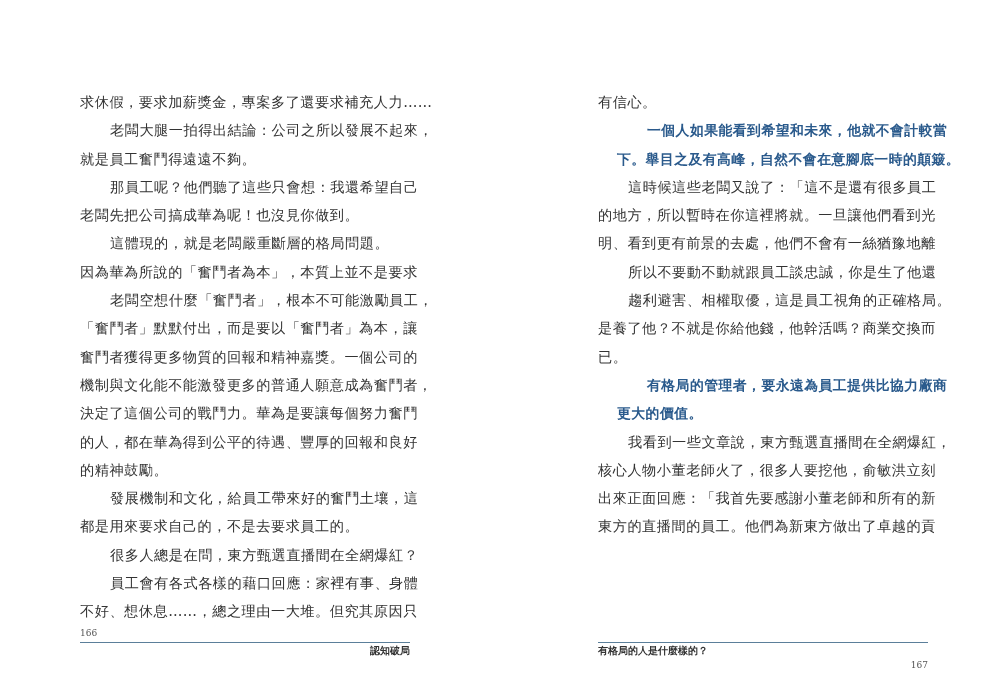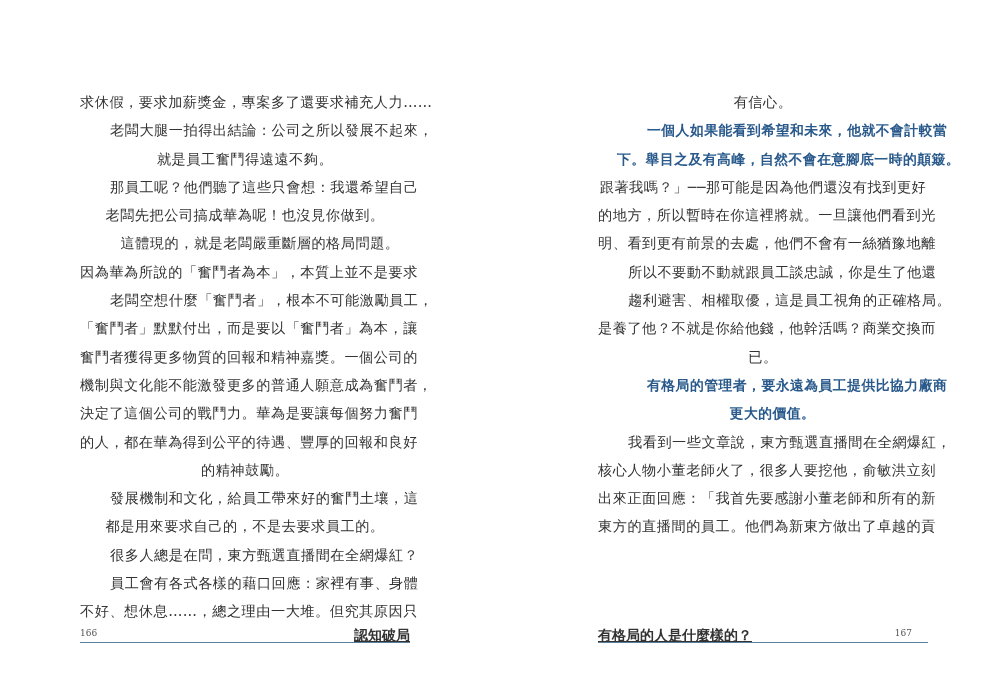--- a/index.html
+++ b/index.html
@@ -1,41 +1,41 @@
 <!DOCTYPE html>
 <html><head>
 <meta charset="utf-8">
 <style>
   html, body { margin:0; padding:0; }
   body {
     width:1000px; height:699px; background:#ffffff; position:relative; overflow:hidden;
     font-family: "DejaVu Serif", "Liberation Serif", serif; color:#2b2b2b;
   }
-  .page { position:absolute; top:0; height:699px;text-align:center; }
+  .page { position:absolute; top:0; height:699px; }
   .page.left { left:0; width:500px; }
   .page.right { left:500px; width:500px; }
   .text-block { position:absolute; top:88px; width:330px; }
   .page.left .text-block { left:80px; }
   .page.right .text-block { left:98px; }
   .line {
     height:28.3px; line-height:28.3px; font-size:14.2px; white-space:nowrap;
     letter-spacing:0.5px; color:#333;
   }
   .line.indent { padding-left:30px; }
   .line.emph { color:#2a5a8c; font-weight:bold; font-family:"DejaVu Sans","Liberation Sans",sans-serif; font-size:13.8px;margin-left:19px; }
   .footer { position:absolute; top:626px; width:330px; height:16px; }
   .page.left .footer { left:80px; }
   .page.right .footer { left:98px; }
   .footer .rule { position:absolute; left:0; right:0; top:16px; height:1px; background:#5b7f9a; }
   .folio { position:absolute; top:2px; font-size:9px; color:#555; }
-  .running-head { position:absolute; top:1px; font-size:14px; font-family:"DejaVu Sans","Liberation Sans",sans-serif; color:#333; font-weight:bold;text-decoration:underline; }
+  .running-head { position:absolute; top:18px; font-size:10px; font-family:"DejaVu Sans","Liberation Sans",sans-serif; color:#333; font-weight:bold; }
   .page.left .folio { left:0; }
   .page.left .running-head { right:0; }
   .page.right .running-head { left:0; }
-  .page.right .folio { right:16px; }
+  .page.right .folio { right:0;margin-top:32px; }
 </style>
 </head>
 <body>
 
 <div class="page left">
   <div class="text-block" id="left-body">
       <div class="line">求休假，要求加薪獎金，專案多了還要求補充人力……</div>
       <div class="line indent">老闆大腿一拍得出結論：公司之所以發展不起來，</div>
       <div class="line">就是員工奮鬥得遠遠不夠。</div>
       <div class="line indent">那員工呢？他們聽了這些只會想：我還希望自己</div>
@@ -60,21 +60,21 @@
     <span class="running-head">認知破局</span>
     <div class="rule"></div>
   </div>
 </div>
 
 <div class="page right">
   <div class="text-block" id="right-body">
       <div class="line">有信心。</div>
       <div class="line indent emph">一個人如果能看到希望和未來，他就不會計較當</div>
       <div class="line emph">下。舉目之及有高峰，自然不會在意腳底一時的顛簸。</div>
-      <div class="line">跟著我嗎？」──那可能是因為他們還沒有找到更好</div>
+      <div class="line indent">這時候這些老闆又說了：「這不是還有很多員工</div>
       <div class="line">的地方，所以暫時在你這裡將就。一旦讓他們看到光</div>
       <div class="line">明、看到更有前景的去處，他們不會有一絲猶豫地離</div>
       <div class="line indent">所以不要動不動就跟員工談忠誠，你是生了他還</div>
       <div class="line indent">趨利避害、相權取優，這是員工視角的正確格局。</div>
       <div class="line">是養了他？不就是你給他錢，他幹活嗎？商業交換而</div>
       <div class="line">已。</div>
       <div class="line indent emph">有格局的管理者，要永遠為員工提供比協力廠商</div>
       <div class="line emph">更大的價值。</div>
       <div class="line indent">我看到一些文章說，東方甄選直播間在全網爆紅，</div>
       <div class="line">核心人物小董老師火了，很多人要挖他，俞敏洪立刻</div>

